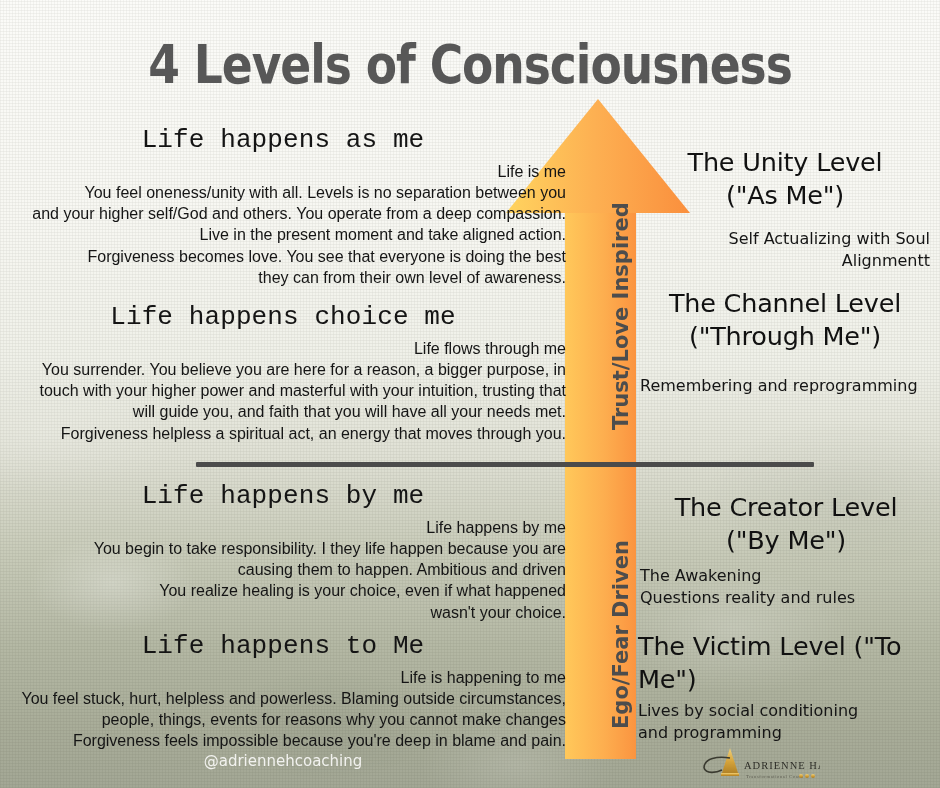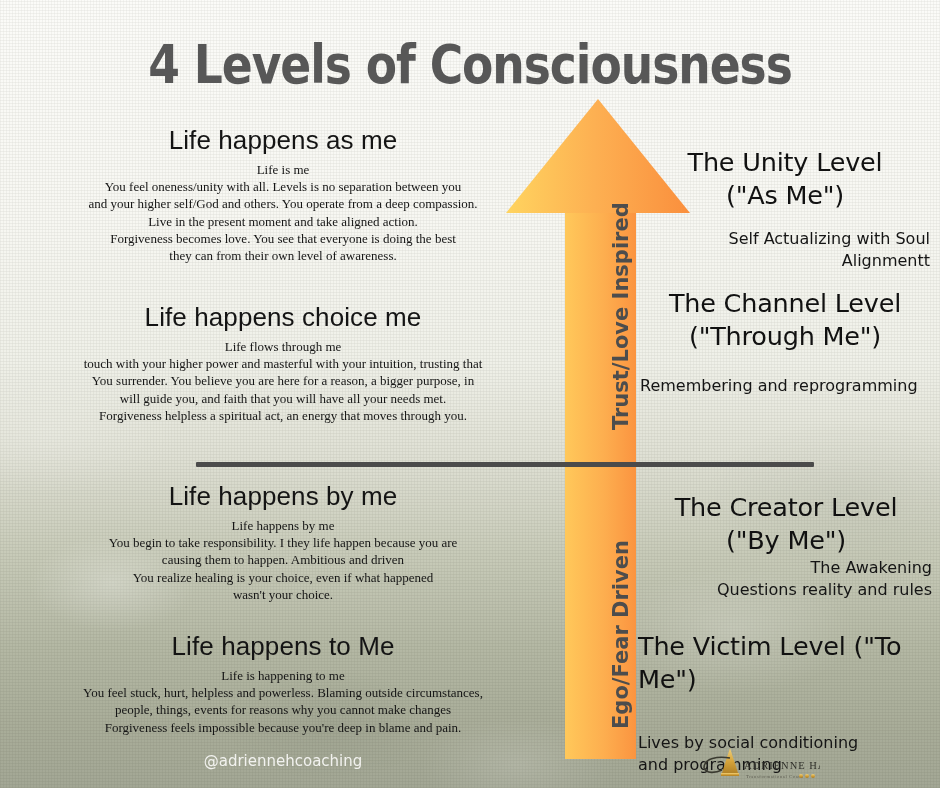--- a/index.html
+++ b/index.html
@@ -63,24 +63,24 @@
     font-weight:700;font-size:21px;color:#4d4d4d;
     white-space:nowrap;transform-origin:left top;
   }
   #label-trust{left:609px;top:430px;transform:rotate(-90deg);}
   #label-ego{left:609px;top:729px;transform:rotate(-90deg);}
 
   
   .block{position:absolute;text-align:center;color:#111111;}
   .block h2{
     margin:0 0 6px 0;font-weight:400;font-size:26px;color:#141414;
-    font-family:Liberation Sans, sans-serif;letter-spacing:.1px;line-height:1.12;
-  }
-  .block p{margin:0;font-size:13px;line-height:1.32;color:#151515;
-    font-family:Liberation Serif, serif;}
+    font-family:Liberation Mono, monospace;letter-spacing:.1px;line-height:1.12;
+  }
+  .block p{margin:0;font-size:16px;line-height:1.32;color:#151515;
+    font-family:Liberation Sans, sans-serif;text-align:right;}
   .block p span{display:block;}
 
   #blk-as   {left:0;  top:126px;width:566px;}
   #blk-thru {left:0;  top:303px;width:566px;}
   #blk-by   {left:0;  top:482px;width:566px;}
   #blk-to   {left:0;  top:632px;width:566px;}
 
   
   .rblock{position:absolute;color:#111111;}
   .rblock h3{
@@ -90,23 +90,23 @@
   .rblock .sub{font-size:16px;line-height:1.35;color:#151515;
     font-family:"DejaVu Sans", sans-serif;}
   .rblock .sub span{display:block;}
   .ctr{text-align:center;}
 
   #rb-unity  {left:640px;top:146px;width:290px;}
   #rb-unity .sub{margin-top:16px;text-align:right;}
   #rb-channel{left:640px;top:287px;width:290px;}
   #rb-channel .sub{margin-top:22px;text-align:left;}
   #rb-creator{left:640px;top:491px;width:292px;}
-  #rb-creator .sub{margin-top:0;text-align:right;}
+  #rb-creator .sub{margin-top:8px;text-align:left;}
   #rb-victim {left:638px;top:630px;width:300px;}
-  #rb-victim .sub{margin-top:36px;text-align:left;}
+  #rb-victim .sub{margin-top:4px;text-align:left;}
 
   
   #handle{
     position:absolute;left:0;top:752px;width:566px;text-align:center;
     font-family:"DejaVu Sans", sans-serif;font-size:15px;color:#f2f2ef;
   }
   #logo{position:absolute;left:700px;top:742px;width:120px;height:44px;}
 </style>
 </head>
 <body>
@@ -153,22 +153,22 @@
       <span>Live in the present moment and take aligned action.</span>
       <span>Forgiveness becomes love. You see that everyone is doing the best</span>
       <span>they can from their own level of awareness.</span>
     </p>
   </div>
 
   <div class="block" id="blk-thru">
     <h2>Life happens choice me</h2>
     <p>
       <span>Life flows through me</span>
+      <span>You surrender.  You believe you are here for a reason, a bigger purpose, in</span>
       <span>touch with your higher power and masterful with your intuition, trusting that</span>
-      <span>You surrender.  You believe you are here for a reason, a bigger purpose, in</span>
       <span>will guide you, and faith that you will have all your needs met.</span>
       <span>Forgiveness helpless a spiritual act, an energy that moves through you.</span>
     </p>
   </div>
 
   <div class="block" id="blk-by">
     <h2>Life happens by me</h2>
     <p>
       <span>Life happens by me</span>
       <span>You begin to take responsibility. I they life happen because you are</span>

